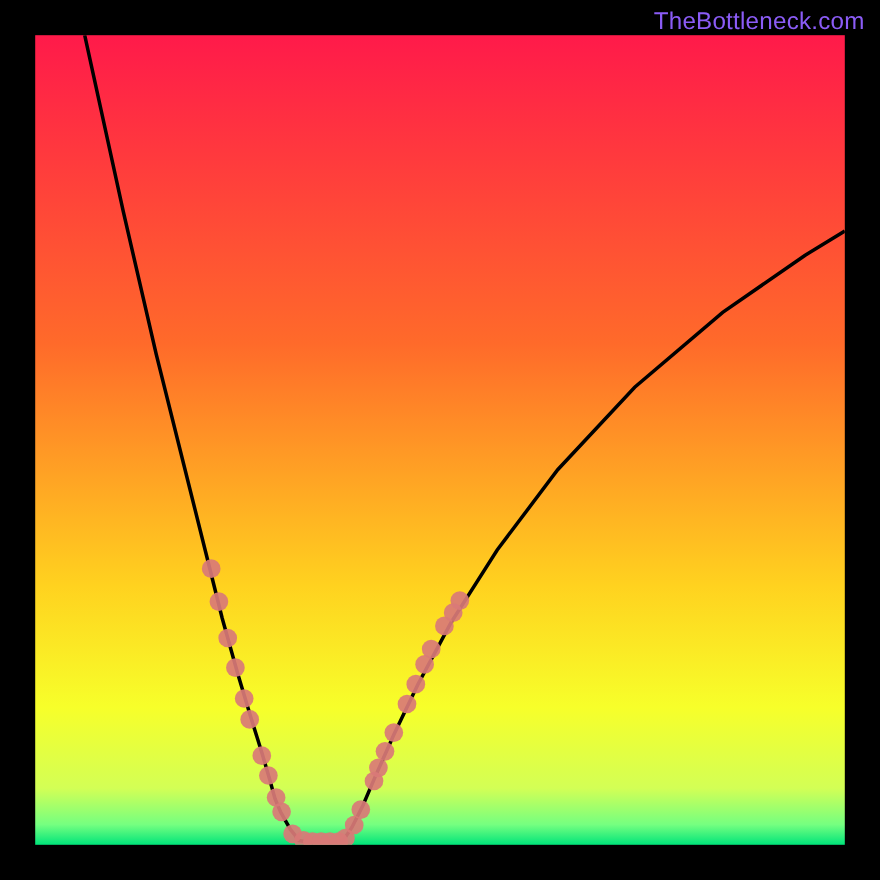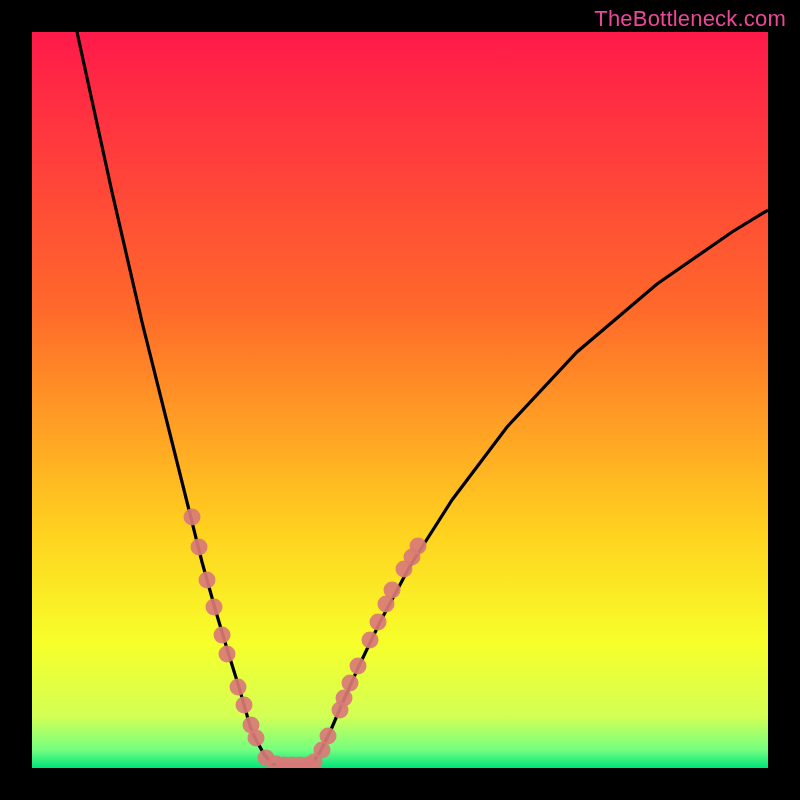--- a/index.html
+++ b/index.html
@@ -33,21 +33,21 @@
       var(--c3) 83%,
       var(--c4) 93%,
       var(--c5) 97.5%,
       var(--c6) 100%
     );
   }
   .watermark {
     position: absolute;
     top: 6px;
     right: 14px;
-    color: #ec4899;
+    color: #8b5cf6;
     font-size: 22px;
     font-weight: 500;
     letter-spacing: 0.2px;
     user-select: none;
   }
   svg.curve {
     position: absolute;
     left: 0;
     top: 0;
     width: 736px;

